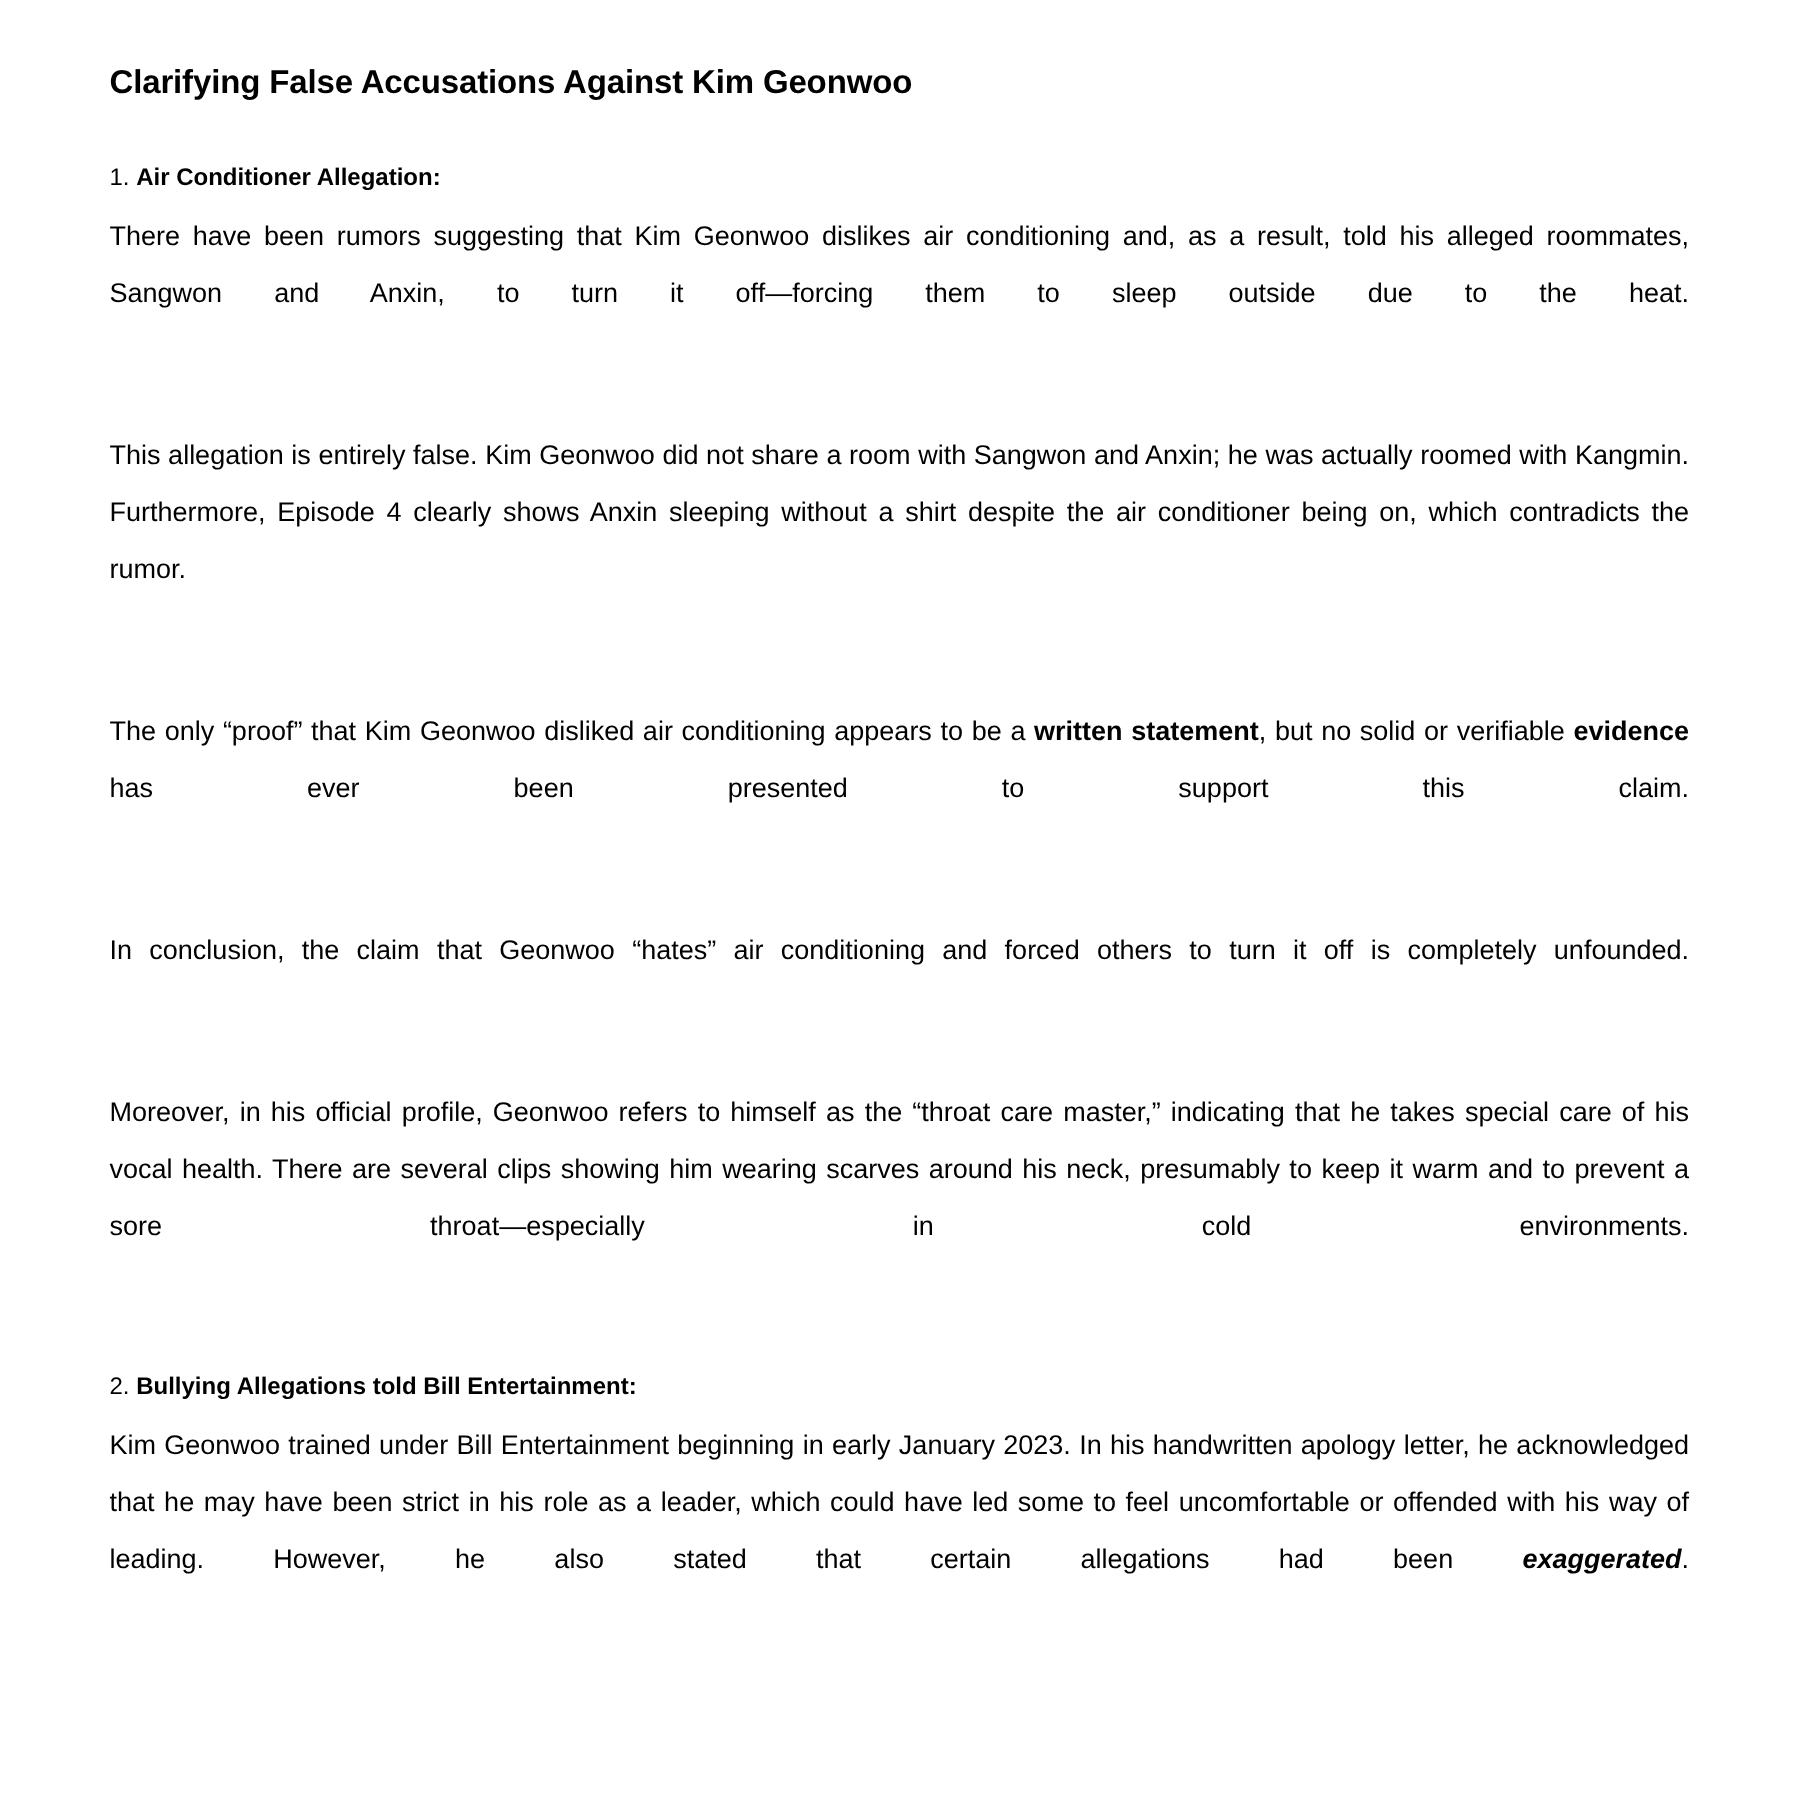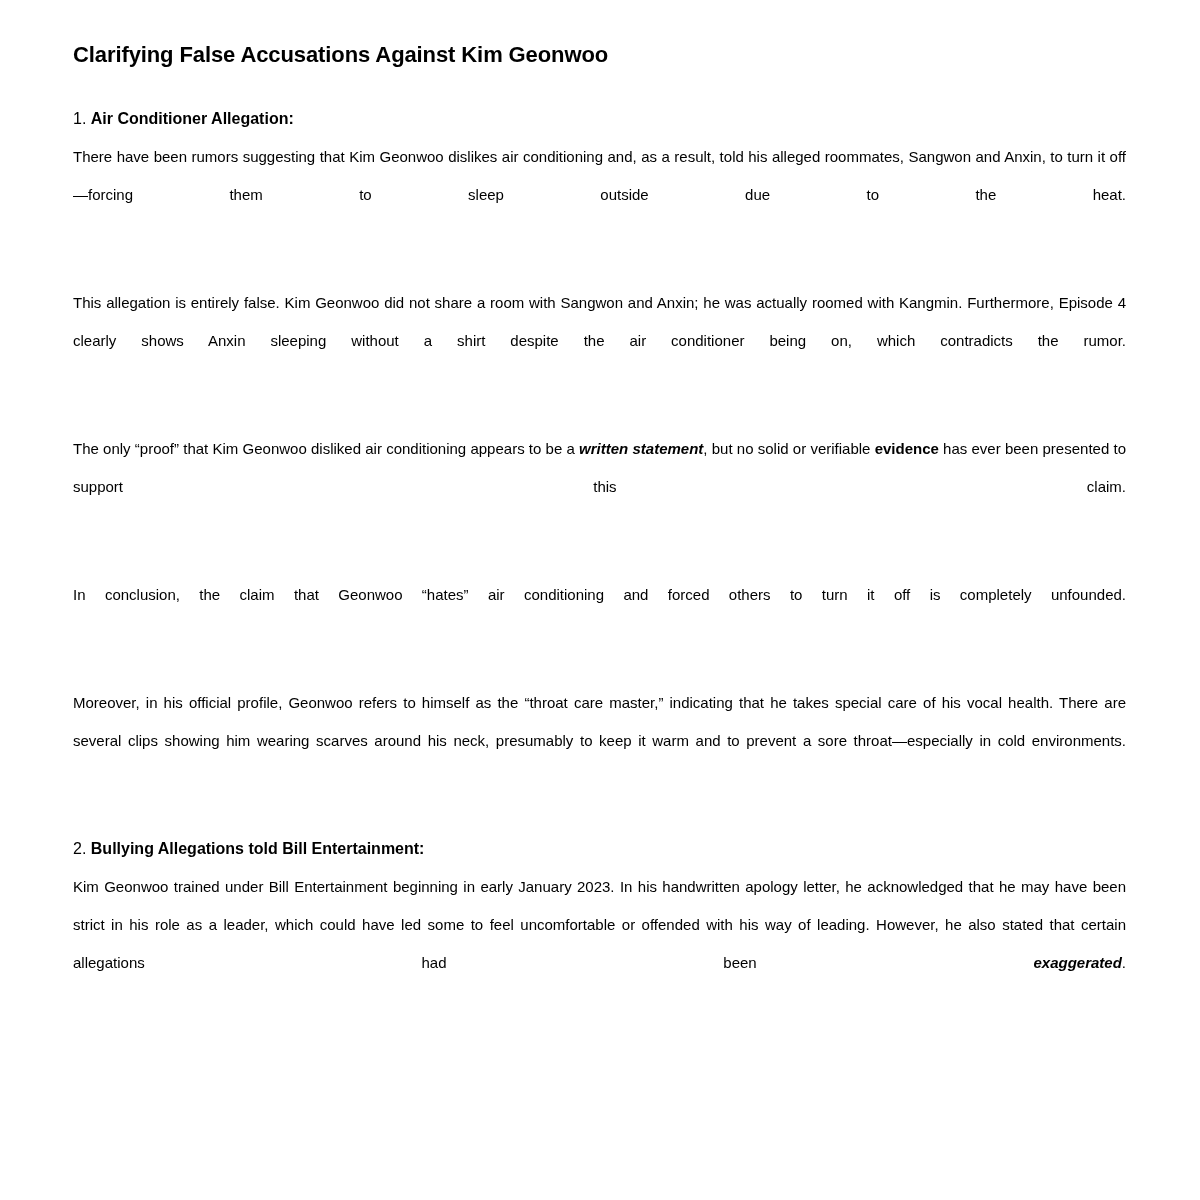--- a/index.html
+++ b/index.html
@@ -40,21 +40,21 @@
     font-weight: normal;
     margin: 0;
   }
   .section-heading .num {
     font-weight: normal;
   }
   .section-heading .ttl {
     font-weight: bold;
   }
   p.body-para {
-    font-size: 15px;
+    font-size: 18px;
     line-height: 38px;
     margin: 0;
     text-align: justify;
     text-justify: inter-word;
     hyphens: none;
   }
   p.body-para.gap {
     margin-top: 32px;
   }
   
@@ -73,21 +73,21 @@
 
   <div class="spacer-title"></div>
 
   <div>
     <div class="section-heading">
       <span class="num">1.</span>
       <span class="ttl">Air Conditioner Allegation:</span>
     </div>
     <p class="body-para">There have been rumors suggesting that Kim Geonwoo dislikes air conditioning and, as a result, told his alleged roommates, Sangwon and Anxin, to turn it off—forcing them to sleep outside due to the heat.</p>
     <p class="body-para gap">This allegation is entirely false. Kim Geonwoo did not share a room with Sangwon and Anxin; he was actually roomed with Kangmin. Furthermore, Episode 4 clearly shows Anxin sleeping without a shirt despite the air conditioner being on, which contradicts the rumor.</p>
-    <p class="body-para gap">The only “proof” that Kim Geonwoo disliked air conditioning appears to be a <span style="font-weight: bold; font-style: italic;">written statement</span>, but no solid or verifiable <span style="font-weight: bold;">evidence</span> has ever been presented to support this claim.</p>
+    <p class="body-para gap">The only “proof” that Kim Geonwoo disliked air conditioning appears to be a <span style="font-weight: bold; ">written statement</span>, but no solid or verifiable <span style="font-weight: bold;">evidence</span> has ever been presented to support this claim.</p>
     <p class="body-para gap">In conclusion, the claim that Geonwoo “hates” air conditioning and forced others to turn it off is completely unfounded.</p>
     <p class="body-para gap">Moreover, in his official profile, Geonwoo refers to himself as the “throat care master,” indicating that he takes special care of his vocal health. There are several clips showing him wearing scarves around his neck, presumably to keep it warm and to prevent a sore throat—especially in cold environments.</p>
   </div>
 
   <div style="height:32px"></div>
 
   <div>
     <div class="section-heading">
       <span class="num">2.</span>
       <span class="ttl">Bullying Allegations told Bill Entertainment:</span>

